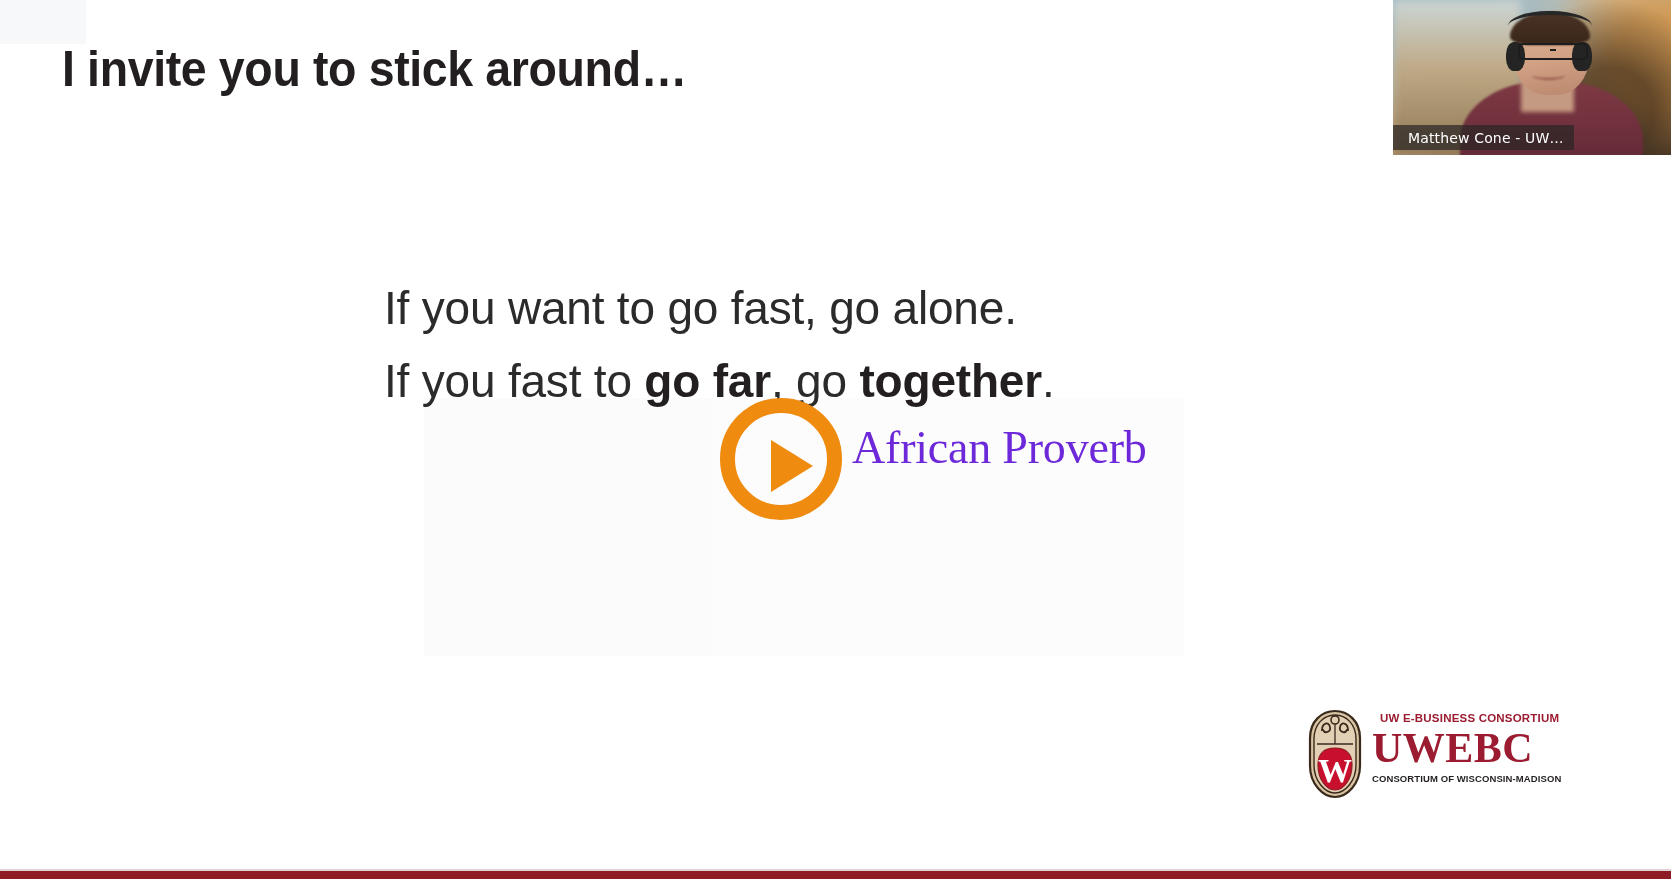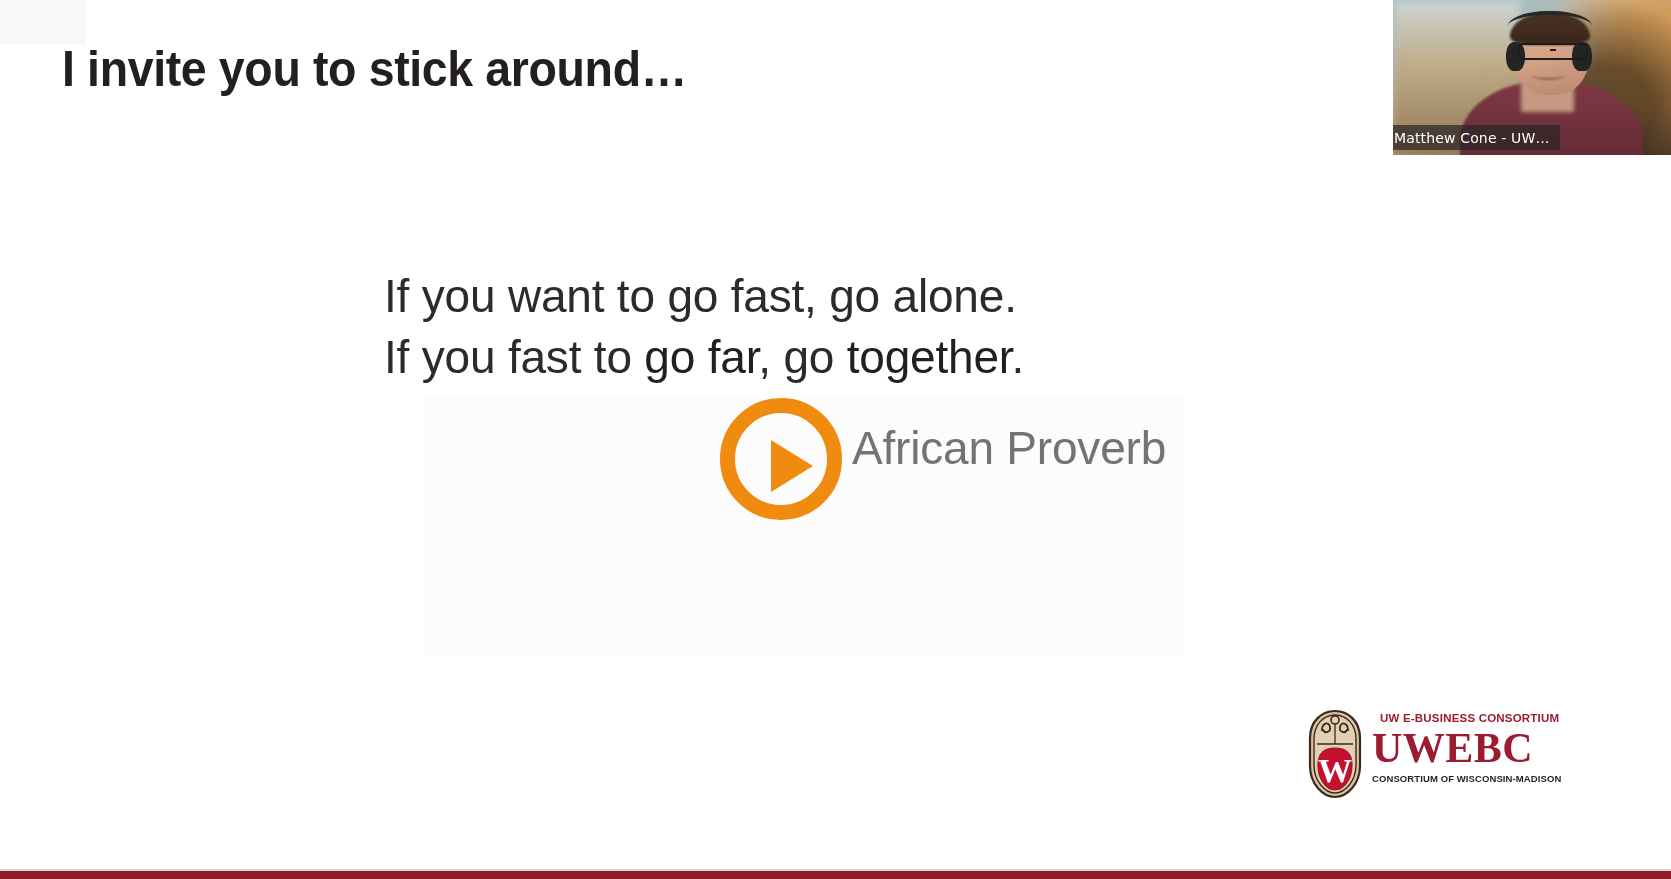--- a/index.html
+++ b/index.html
@@ -78,41 +78,42 @@
     width: 1000px;
   }
   .quote-line {
     font-family: "Liberation Sans", sans-serif;
     font-size: 46px;
     font-weight: normal;
     color: #2b2b2b;
     line-height: 61px;
     letter-spacing: -0.2px;
     white-space: nowrap;
+    margin-top: 12px;
   }
   .quote-line b {
-    font-weight: normal;
+    font-weight: bold;
     color: #231f20;
   }
 
   
   .attrib-row {
     position: absolute;
     left: 384px;
     top: 406px;
     width: 1000px;
     height: 110px;
   }
   .attrib-text {
     position: absolute;
     left: 468px;
     top: 15px;
-    font-family: Liberation Sans, sans-serif;
+    font-family: Liberation Serif, serif;
     font-size: 46px;
-    color: #737373;
+    color: #6d28d9;
     letter-spacing: -0.2px;
     white-space: nowrap;
   }
 
   
   .play-button {
     position: absolute;
     left: 336px;
     top: -8px;
     width: 122px;
@@ -320,21 +321,21 @@
     border-bottom: 2.4px solid #93544b;
     border-radius: 0 0 60% 60%;
     filter: blur(.8px);
   }
 
   .webcam-label {
     position: absolute;
     left: 0;
     bottom: 5px;
     height: 25px;
-    padding: 0 10px 0 1px;
+    padding: 0 10px 0 15px;
     display: flex;
     align-items: center;
     background: rgba(42,38,36,.72);
     color: #ffffff;
     font-family: "DejaVu Sans", sans-serif;
     font-size: 14px;
     letter-spacing: .15px;
     white-space: nowrap;
   }
 </style>

